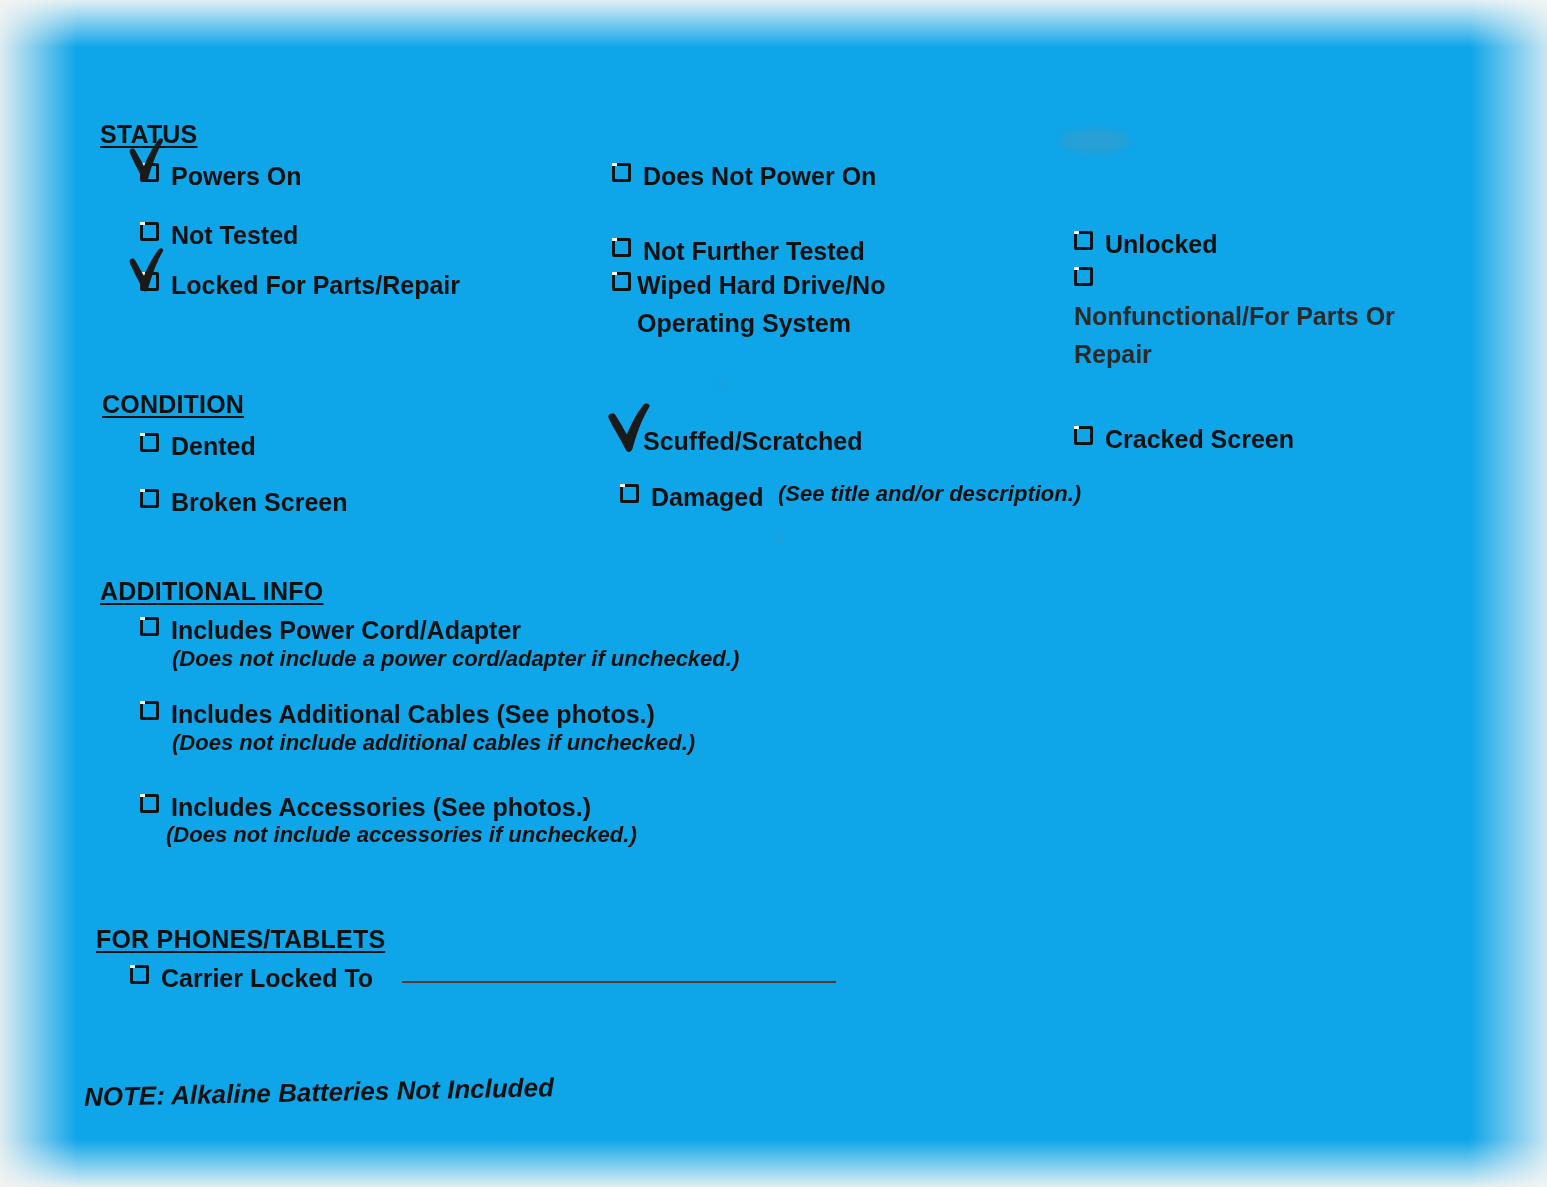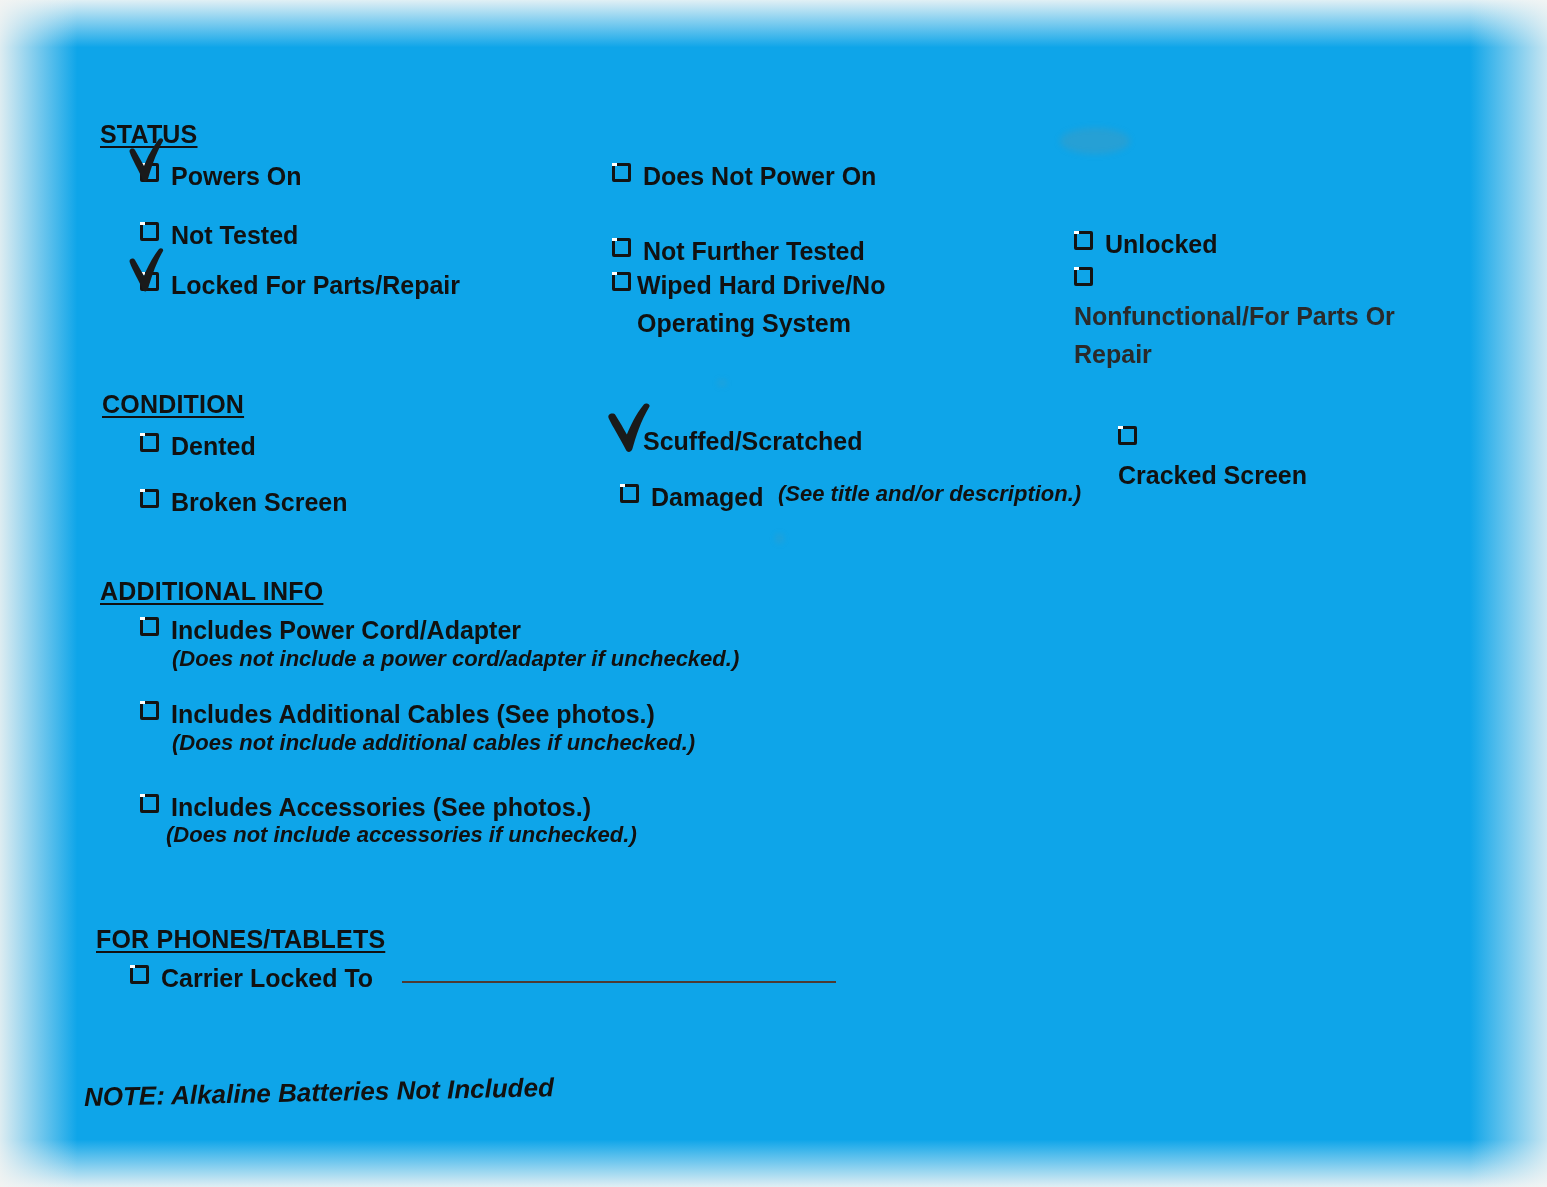--- a/index.html
+++ b/index.html
@@ -191,21 +191,21 @@
   <div class="row-item" style="left:612px; top:423px;">
     <span class="box" style="opacity:0;"></span>
     <span class="label">Scuffed/Scratched</span>
   </div>
   <span class="check" style="left:602px; top:399px; width:52px; height:56px;">
     <svg viewBox="0 0 46 52" preserveAspectRatio="none">
       <path d="M6 18 C9 25, 16 36, 21 47 C22 50, 26 50, 27 46 C30 35, 34 21, 42 7 C43 5, 39 3, 37 5 C30 14, 25 25, 22 33 C19 27, 15 20, 12 15 C10 12, 4 14, 6 18 Z" fill="#1a1a1a"></path>
     </svg>
   </span>
 
-  <div class="row-item" style="left:1118px; top:421px;flex-direction:column;">
+  <div class="row-item" style="left:1074px; top:421px;">
     <span class="box"></span>
     <span class="label">Cracked Screen</span>
   </div>
 
   <div class="row-item" style="left:140px; top:484px;">
     <span class="box"></span>
     <span class="label">Broken Screen</span>
   </div>
 
   <div class="row-item" style="left:620px; top:479px;">

